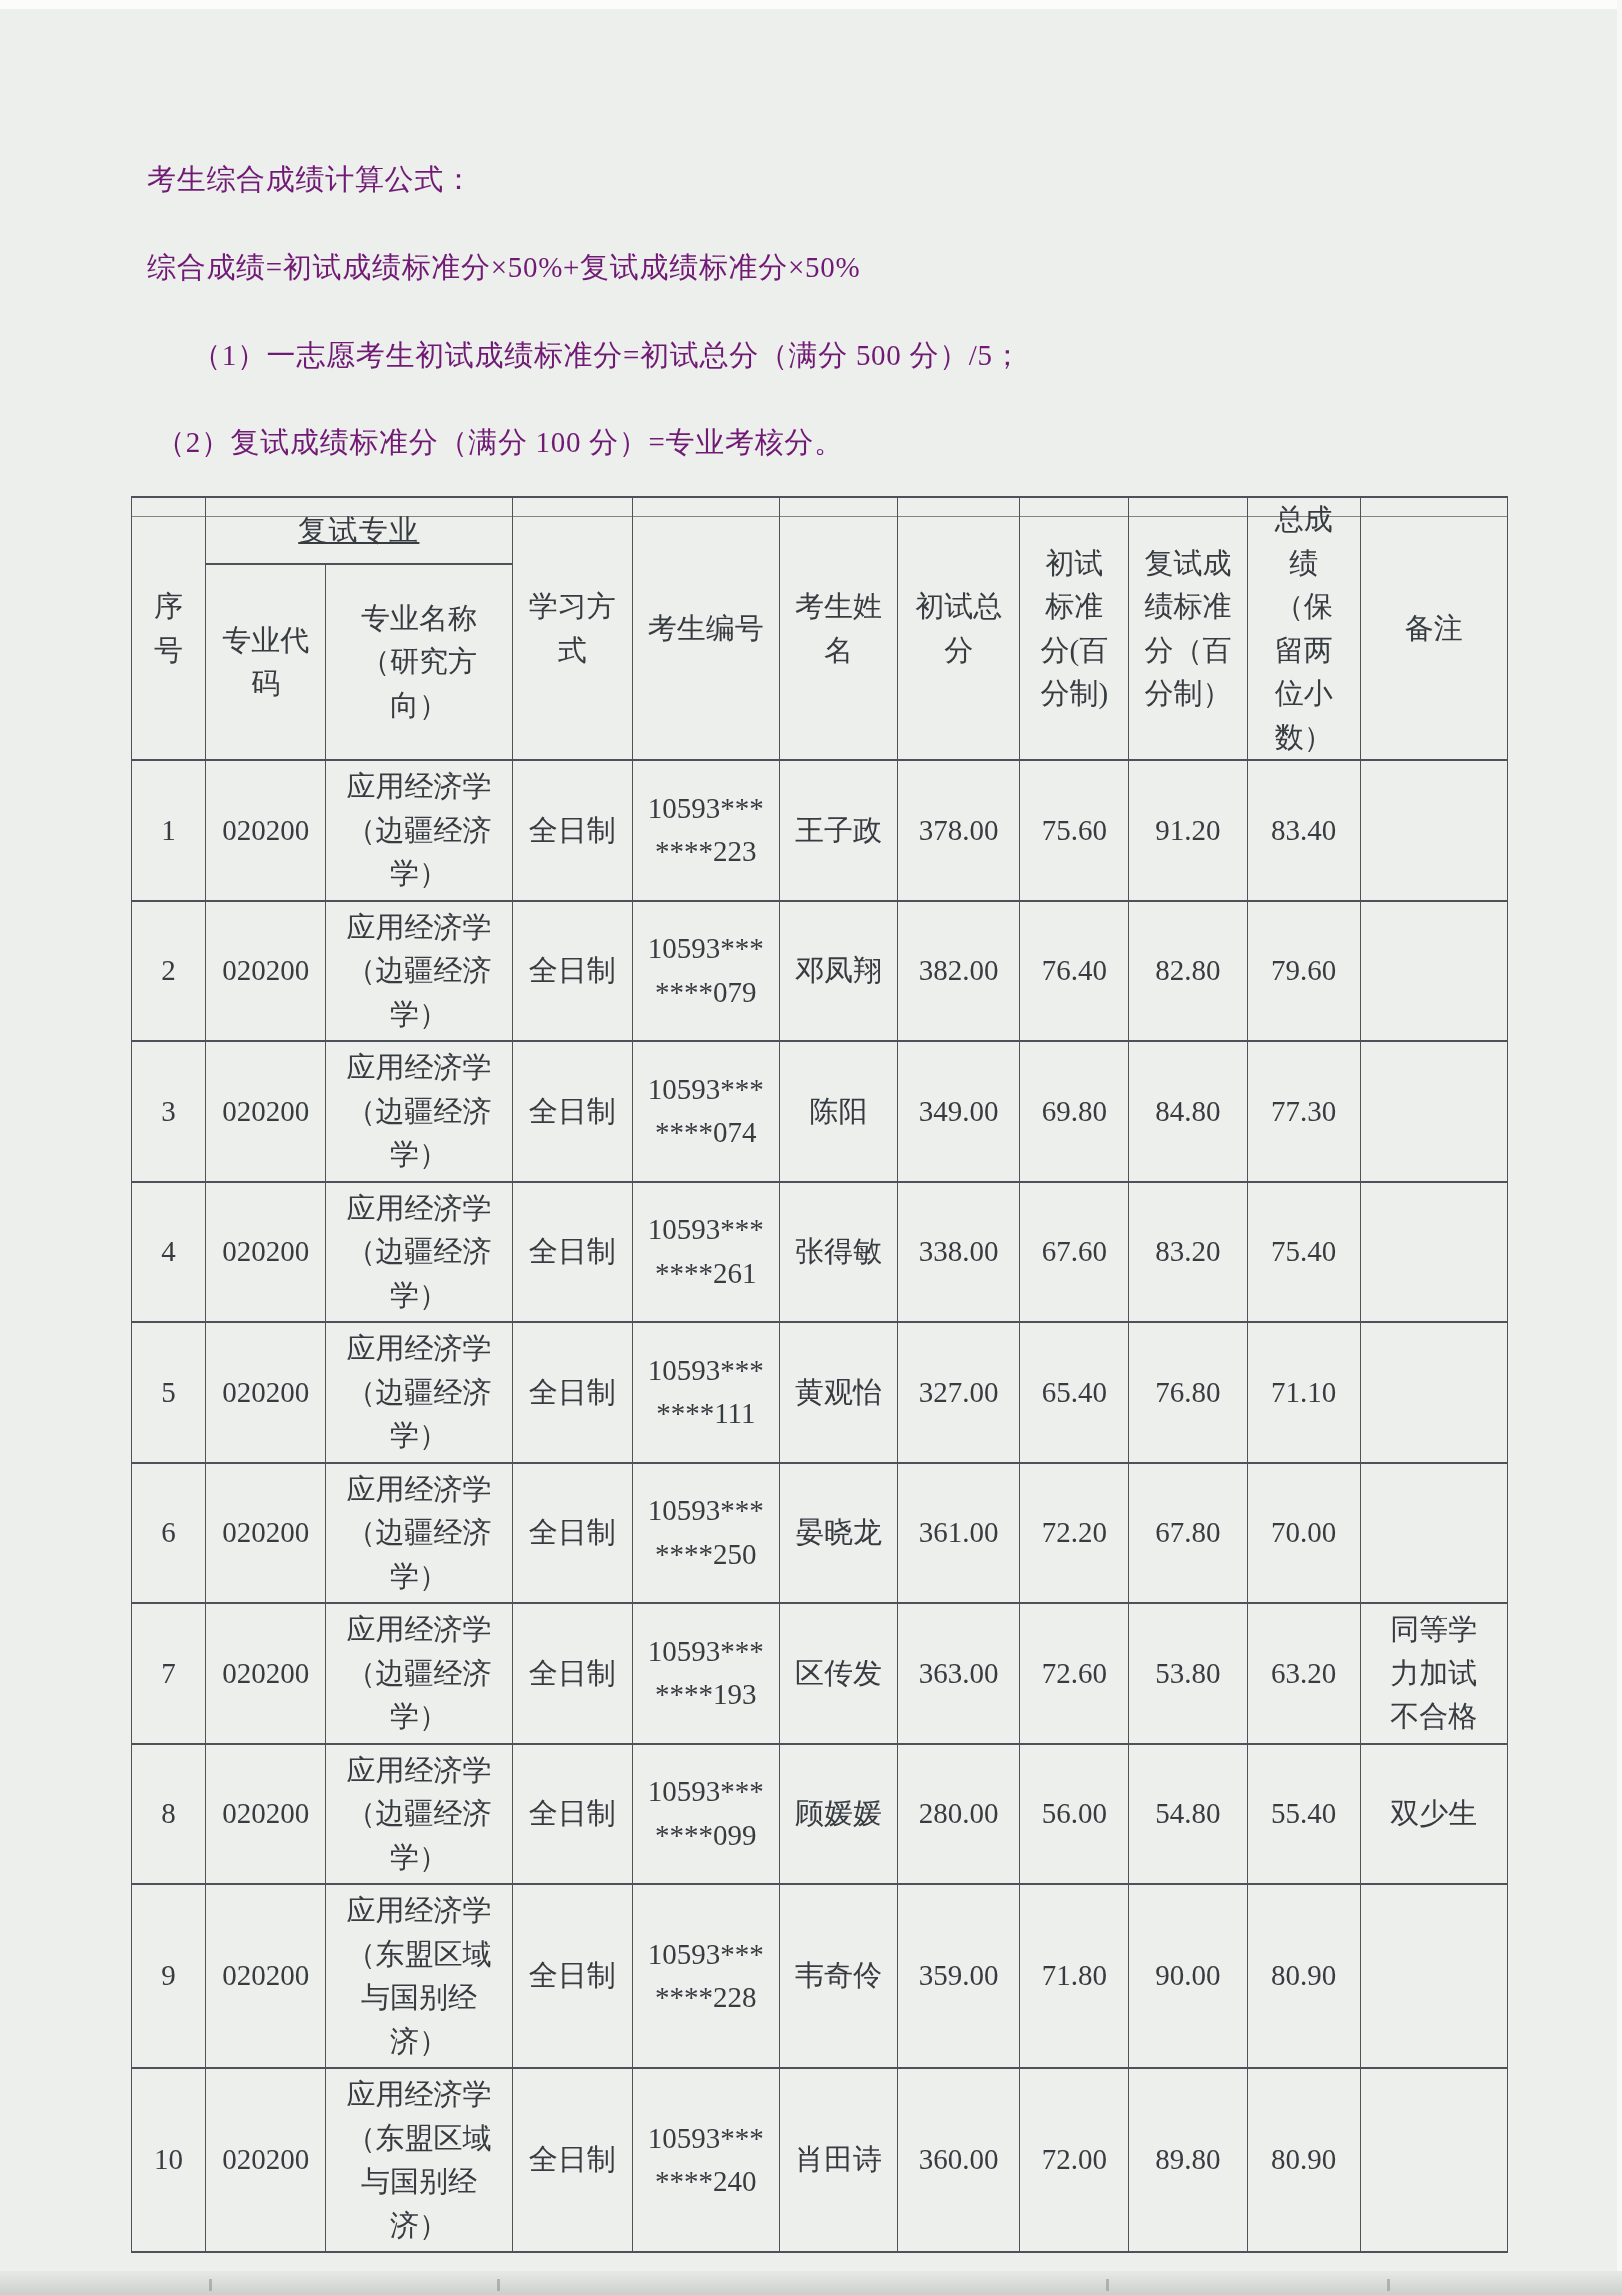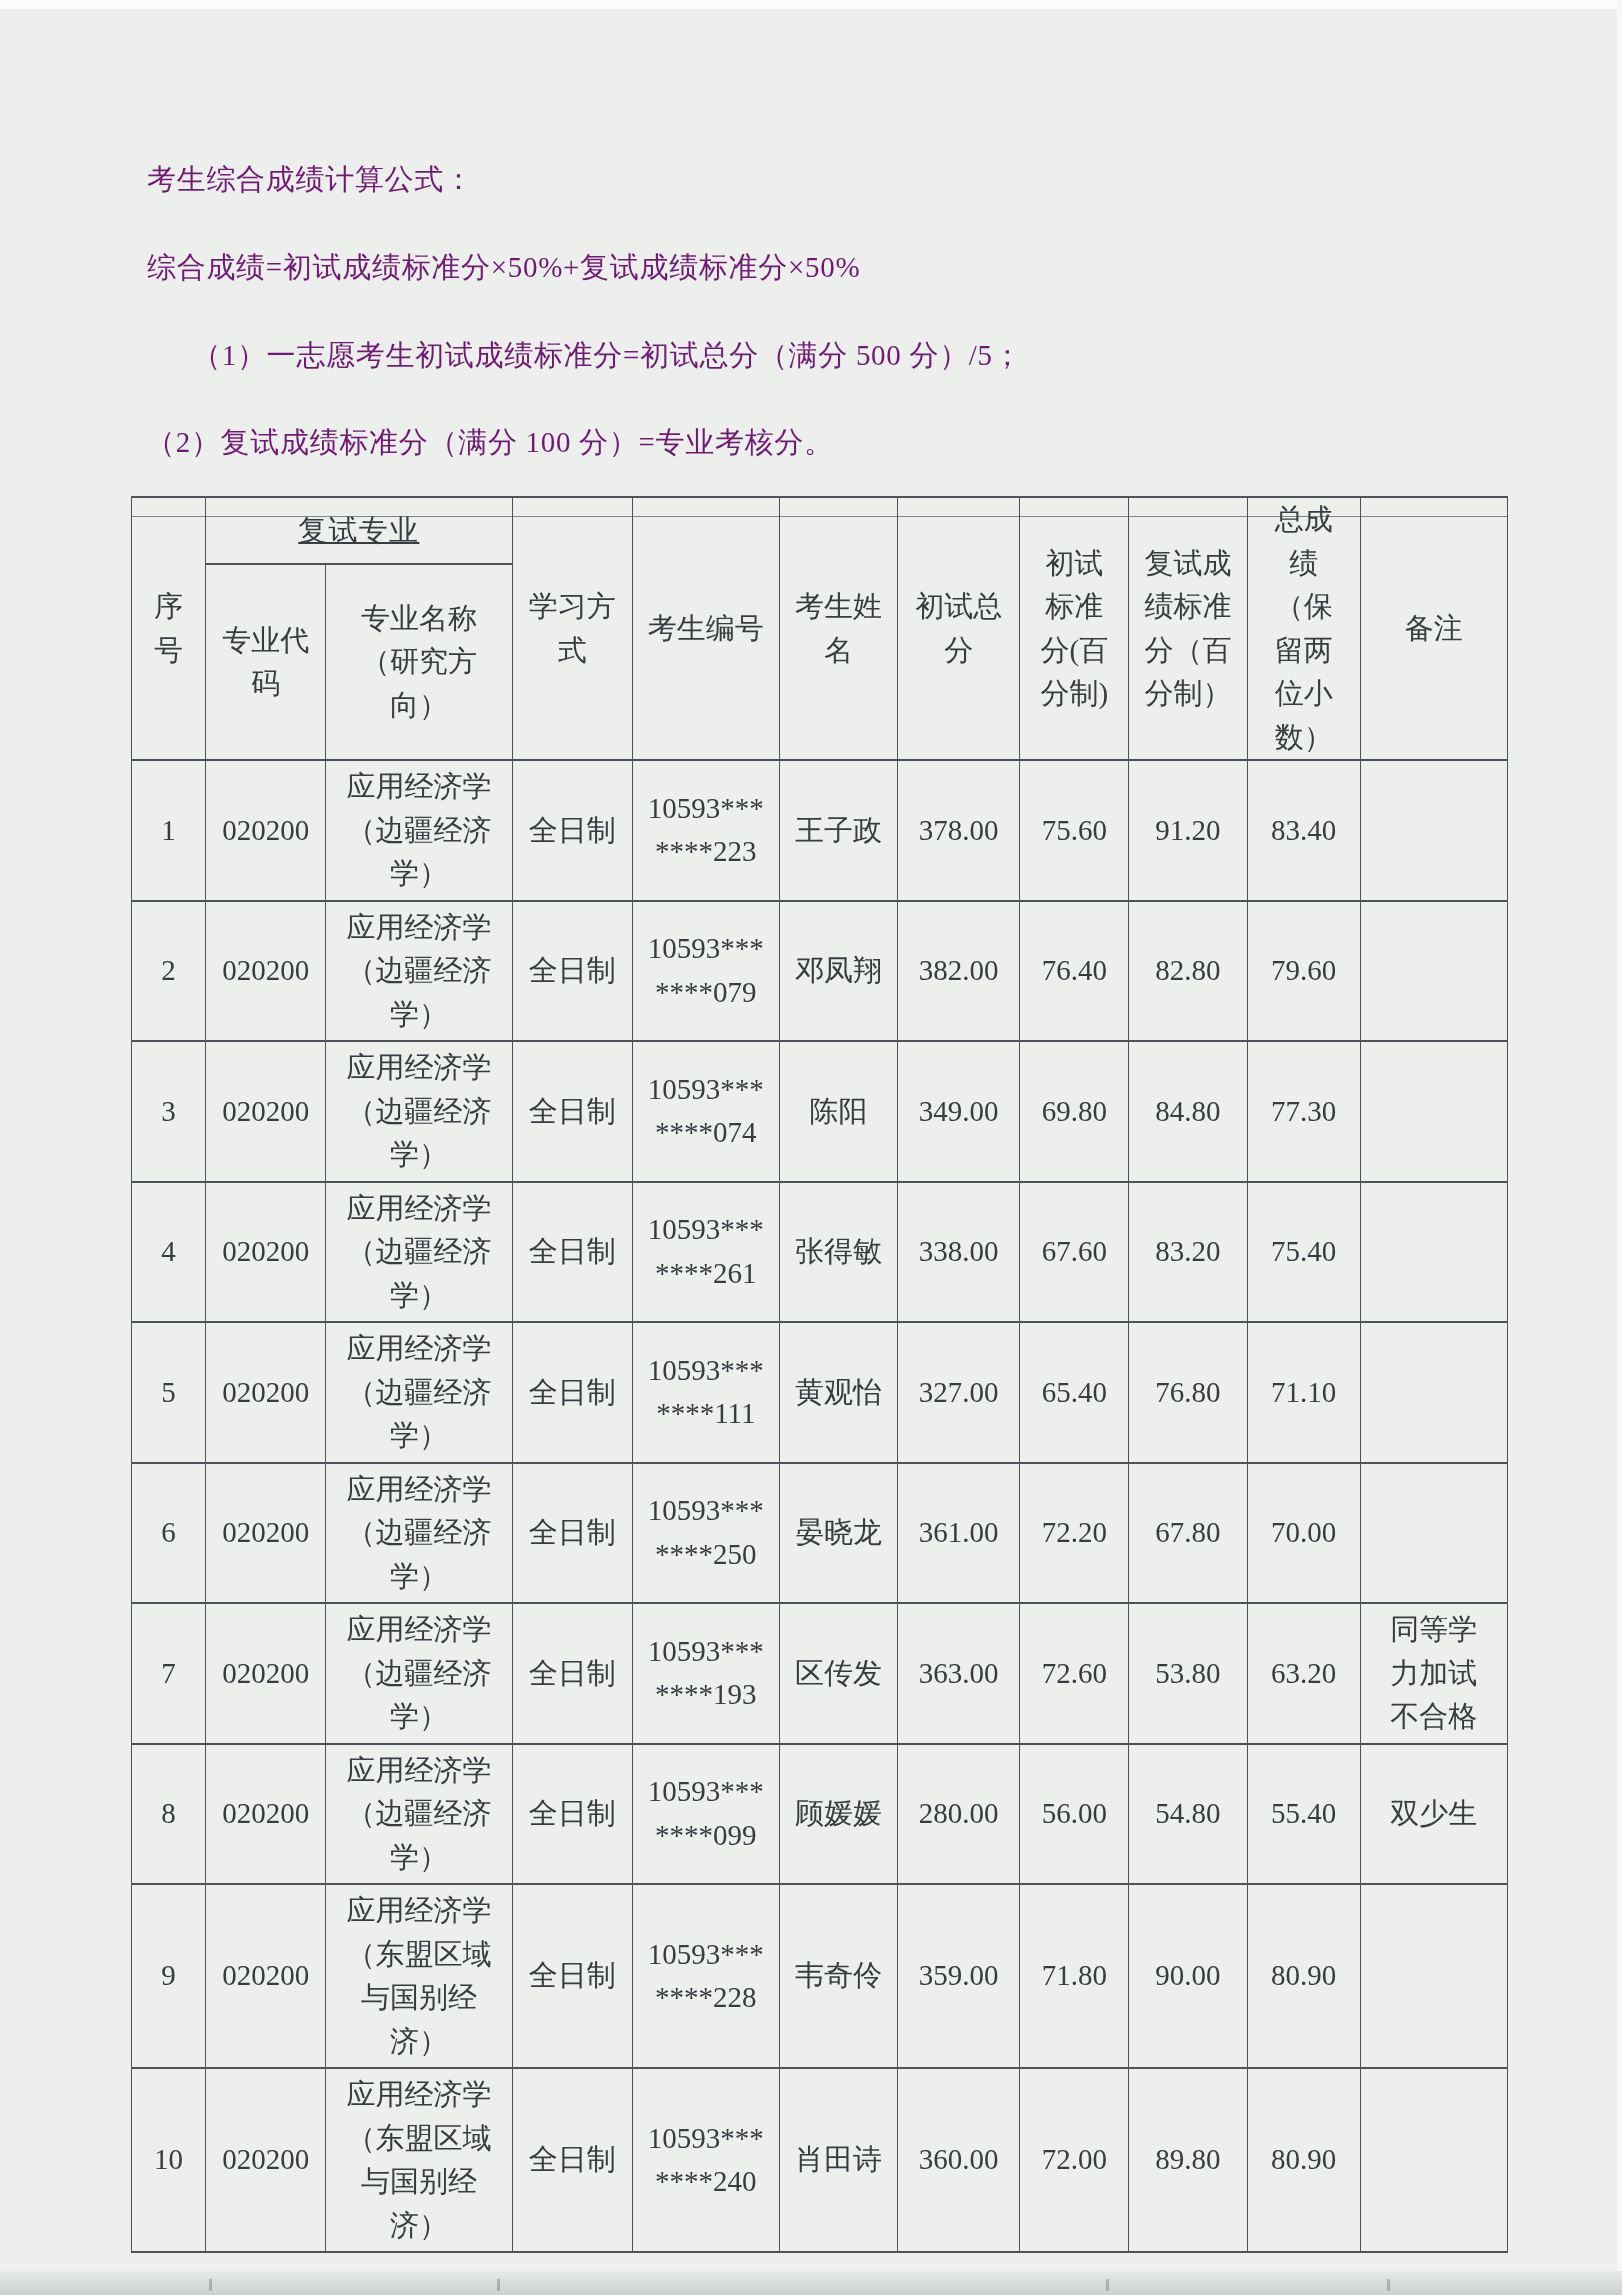--- a/index.html
+++ b/index.html
@@ -19,21 +19,21 @@
   .edge-bottom{
     position:absolute;left:0;bottom:0;width:1623px;height:23.6px;
     background:linear-gradient(#e6e9e5,#ccd0cc);
   }
   .edge-bottom i{position:absolute;bottom:3.9px;width:2.6px;height:11.8px;background:#8b908d;opacity:.55;}
 
   .intro{position:absolute;left:147px;font-size:29px;line-height:1.2;letter-spacing:0.7px;color:#701a75;white-space:nowrap;}
   #il1{top:162px;}
   #il2{top:250px;}
   #il3{top:338px;left:162px;margin-left:30px;}
-  #il4{top:425px;left:146px;}
+  #il4{top:425px;left:156px;}
 
   .dbl-line{position:absolute;left:132px;top:516px;width:1375px;height:1.3px;background:#5a6065;opacity:.75;}
 
   table.results{
     position:absolute;left:131px;top:496px;
     width:1377px;table-layout:fixed;border-collapse:collapse;
     background:transparent;
   }
   .results th,.results td{
     border:1.3px solid #4c5257;

